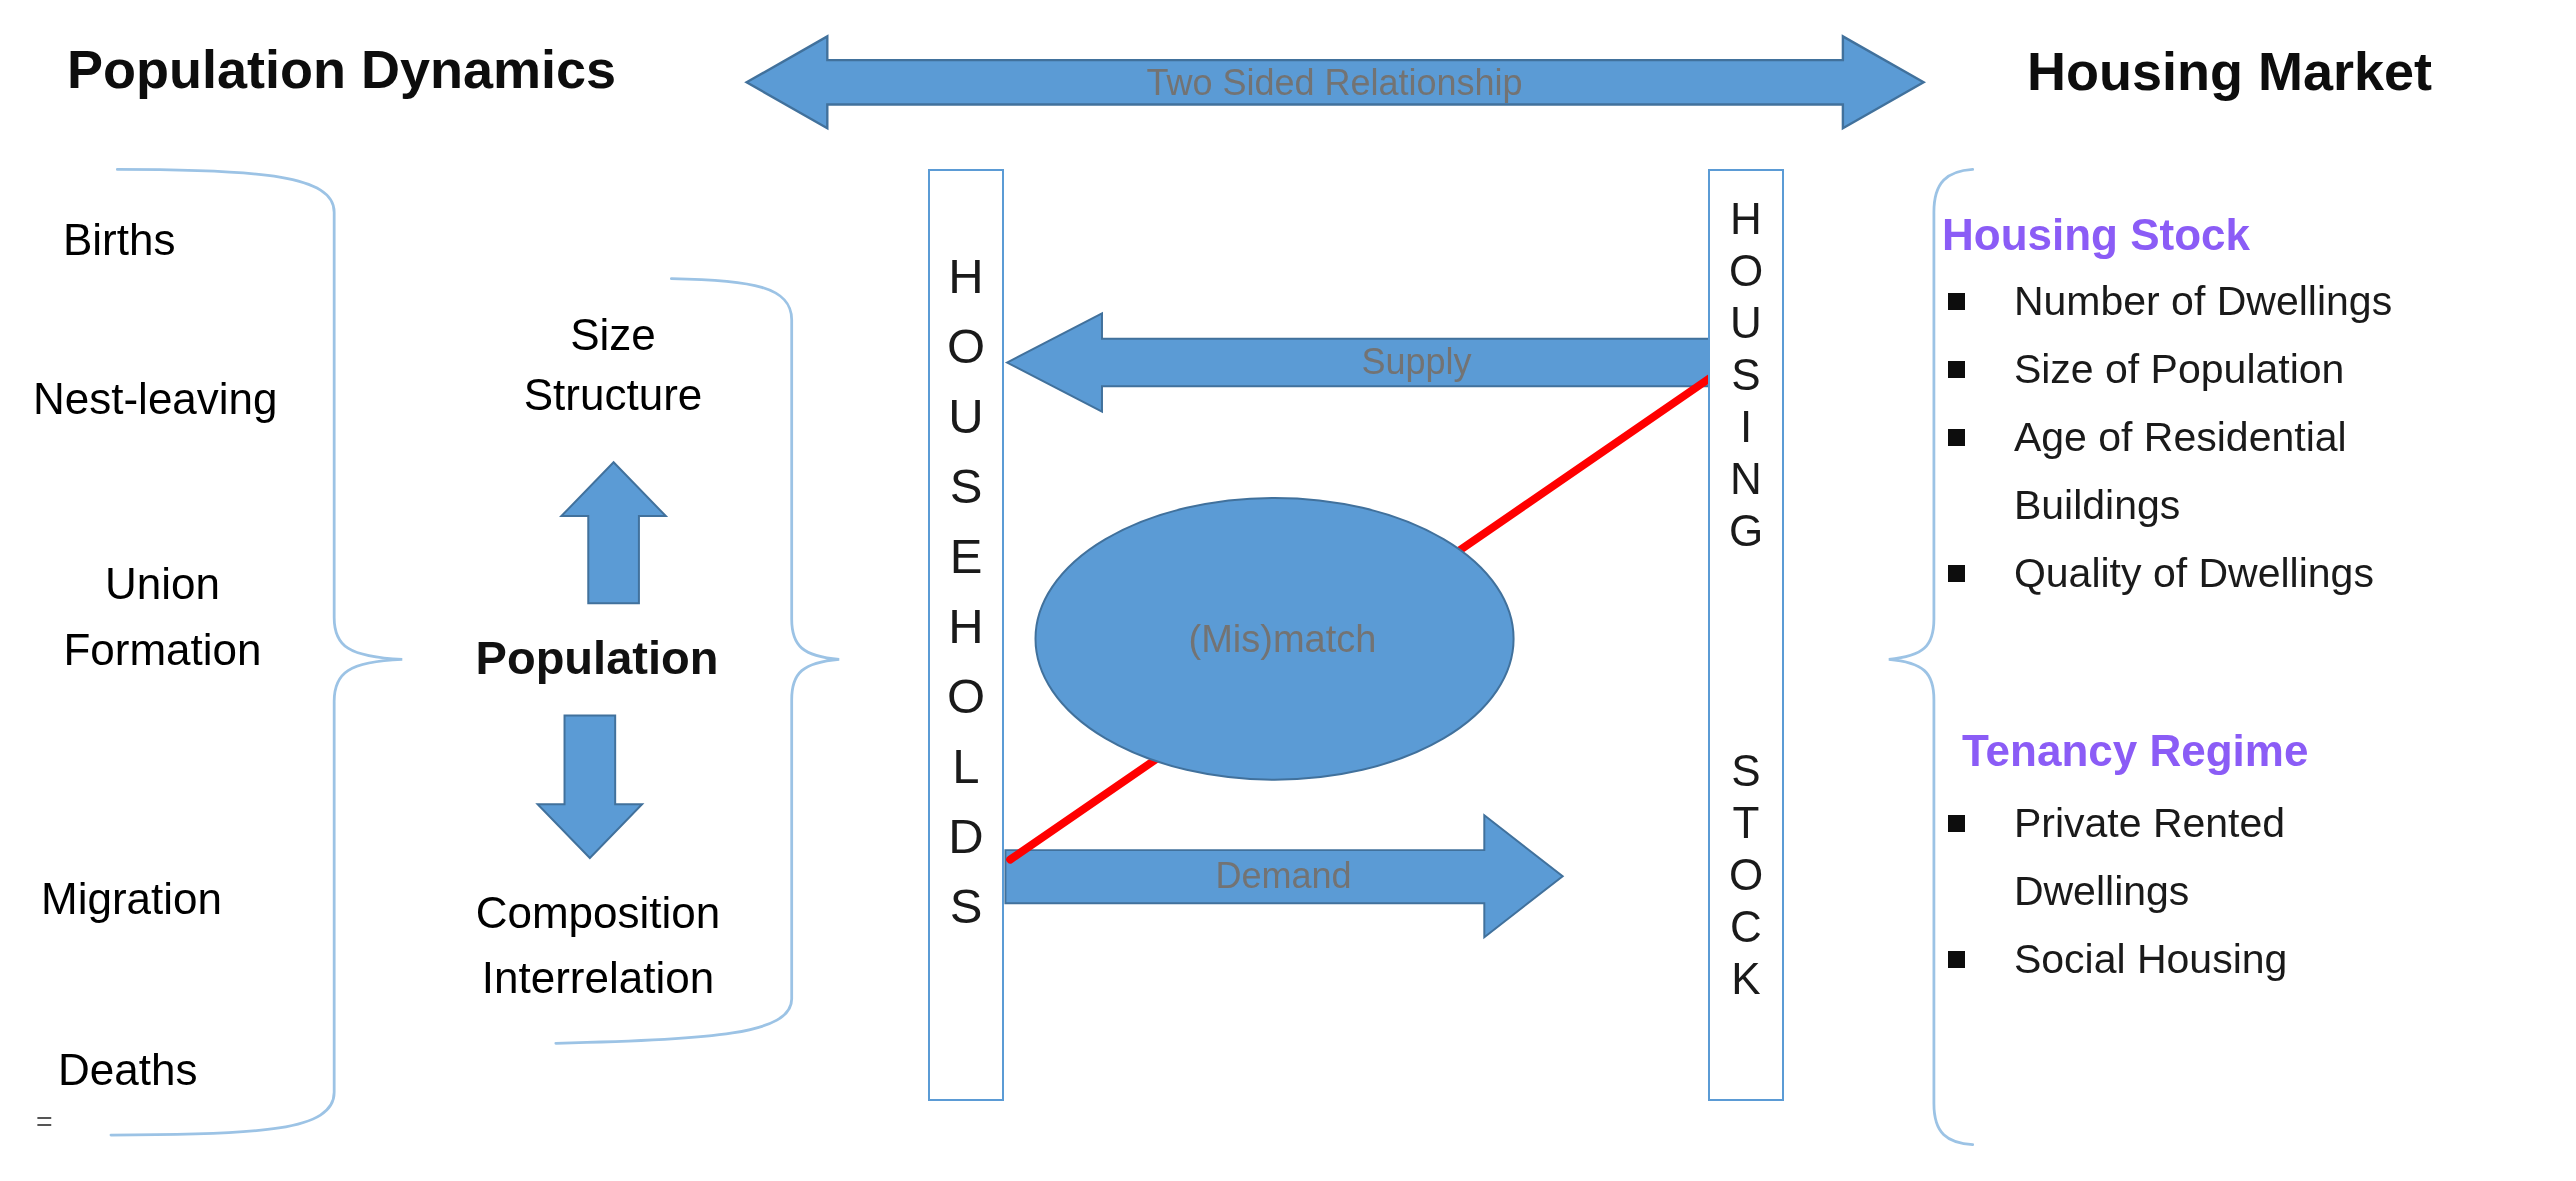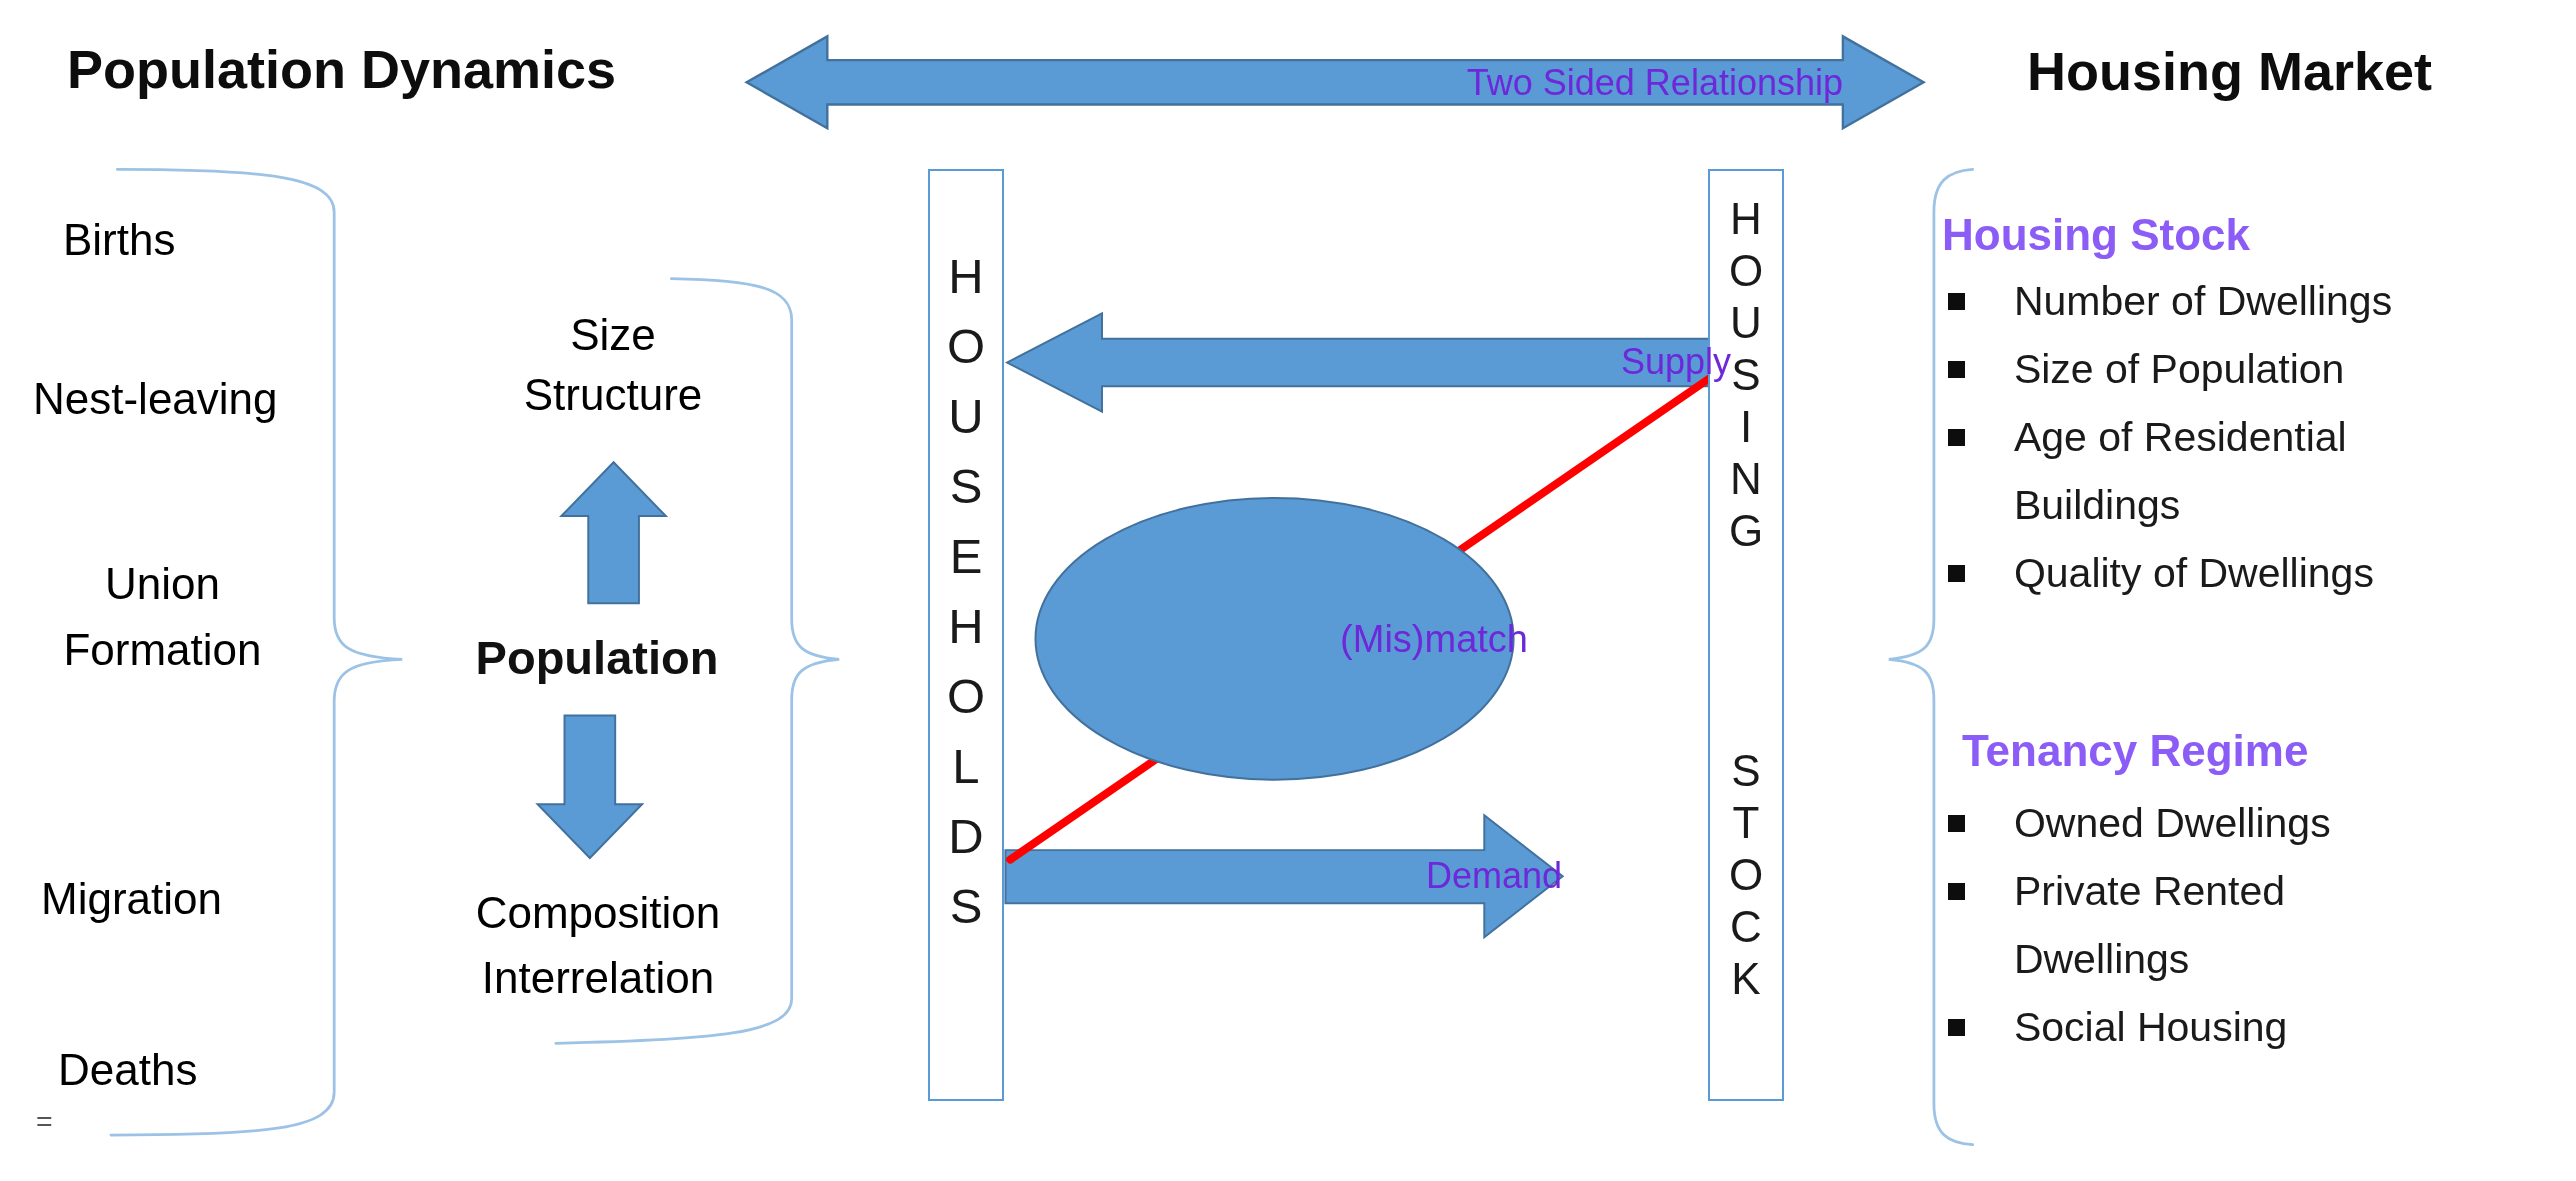--- a/index.html
+++ b/index.html
@@ -4,21 +4,21 @@
 <style>
   html,body{margin:0;padding:0;background:#ffffff;}
   #canvas{position:relative;width:2576px;height:1181px;background:#ffffff;overflow:hidden;
           font-family:"Liberation Sans","DejaVu Sans",sans-serif;color:#111;}
   .abs{position:absolute;}
   .ml{white-space:pre-line;}
   .title{font-weight:bold;font-size:54px;line-height:57px;color:#0d0d0d;}
   .listitem{font-size:44px;line-height:49px;color:#000000;}
   .centered{text-align:center;}
   svg.layer{position:absolute;left:0;top:0;pointer-events:none;}
-  .whitelabel{color:#6d28d9;text-align:right;}
+  .whitelabel{color:#737373;text-align:center;}
   .vbox{position:absolute;width:76px;height:932px;border:2.4px solid #5B9BD5;background:#fff;
         display:flex;flex-direction:column;align-items:center;box-sizing:border-box;}
   .households{left:928px;top:169px;padding-top:70px;}
   .stockbox{left:1708px;top:169px;padding-top:22px;}
   .households .vchar{height:70px;font-size:49px;}
   .stockbox .vchar{height:52px;font-size:44px;}
   .vchar{display:flex;align-items:center;justify-content:center;color:#1a1a1a;}
   .stockbox .vspace{height:188px;}
   .rp-title{font-weight:bold;font-size:44px;line-height:47px;color:#8b5cf6;}
   .bullet-row{display:flex;align-items:flex-start;}
@@ -121,24 +121,20 @@
     <div class="bullet-row">
       <span class="bullet"></span>
       <div class="bullet-text">Quality of Dwellings</div>
     </div>
   </div>
 
   <div class="abs rp-title" style="left:1942px;top:727px;margin-left:20px;">Tenancy Regime</div>
   <div class="abs" style="left:1942px;top:789px;width:586px;">
     <div class="bullet-row">
       <span class="bullet"></span>
-      <div class="bullet-text">Owned Dwellings</div>
-    </div>
-    <div class="bullet-row">
-      <span class="bullet"></span>
       <div class="bullet-text">Private Rented
 Dwellings</div>
     </div>
     <div class="bullet-row">
       <span class="bullet"></span>
       <div class="bullet-text">Social Housing</div>
     </div>
   </div>
 
   <div class="abs corner" style="left:36px;top:1107px;">=</div>

